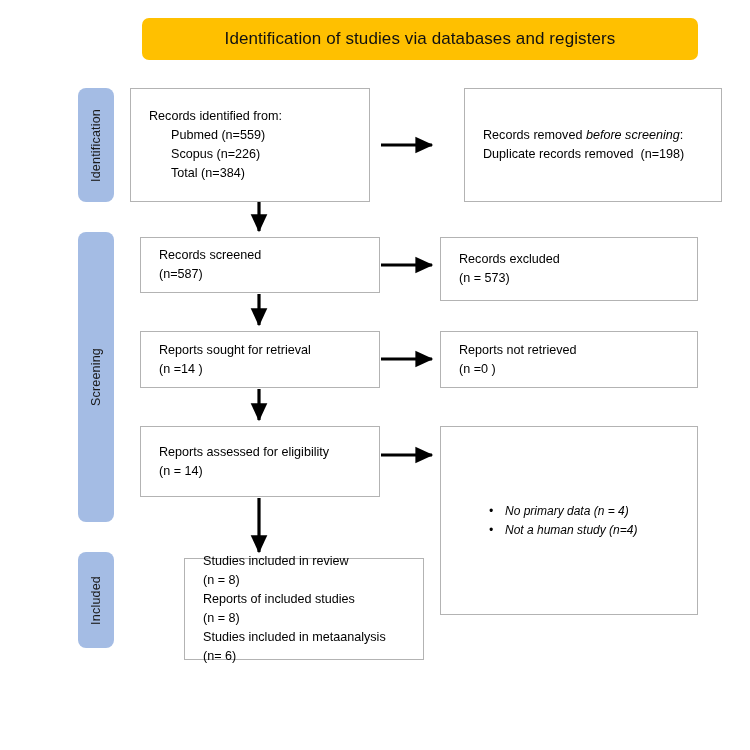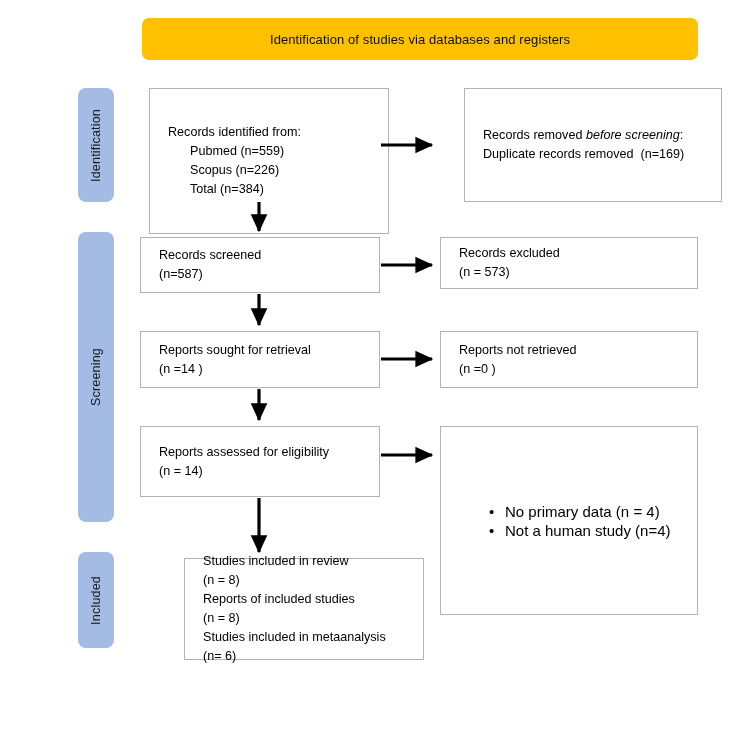--- a/index.html
+++ b/index.html
@@ -31,21 +31,21 @@
     top: 18px;
     width: 556px;
     height: 42px;
     background: #FFC000;
     border-radius: 7px;
     display: flex;
     align-items: center;
     justify-content: center;
   }
   .banner-label {
-    font-size: 13px;
+    font-size: 17px;
     color: #111111;
     letter-spacing: 0.1px;
   }
 
   
   .stage-bar {
     position: absolute;
     left: 78px;
     width: 36px;
     background: #A4BCE4;
@@ -85,38 +85,39 @@
   }
   .box-line.indent { padding-left: 22px; }
   .box-line em { font-style: italic; }
 
   .box-bullets {
     margin: 0;
     padding: 0 0 0 30px;
     list-style: none;
   }
   .box-bullets li {
-    font-size: 15px;
+    font-size: 12px;
     line-height: 19px;
     position: relative;
     padding-left: 16px;
     white-space: pre;
+    font-style: italic;
   }
   .box-bullets li::before {
     content: "\2022";
     position: absolute;
     left: 0;
     top: 0;
   }
 
   
-  #box-identified       { left: 149px; top: 88px;  width: 240px; height: 146px; }
+  #box-identified       { left: 130px; top: 88px;  width: 240px; height: 114px; }
   #box-removed          { left: 440px; top: 88px;  width: 258px; height: 114px; margin-left: 24px; }
   #box-screened         { left: 140px; top: 237px; width: 240px; height: 56px;  }
-  #box-excluded         { left: 440px; top: 237px; width: 258px; height: 52px;  }
+  #box-excluded         { left: 440px; top: 237px; width: 258px; height: 64px;  }
   #box-sought           { left: 140px; top: 331px; width: 240px; height: 57px;  }
   #box-not-retrieved    { left: 440px; top: 331px; width: 258px; height: 57px;  }
   #box-assessed         { left: 140px; top: 426px; width: 240px; height: 71px;  }
   #box-reports-excluded { left: 440px; top: 426px; width: 258px; height: 189px; }
   #box-included         { left: 140px; top: 558px; width: 240px; height: 102px; margin-left: 44px; }
 
   
   .conn {
     position: absolute;
     pointer-events: none;
@@ -144,21 +145,21 @@
 
   <div class="box" id="box-identified">
     <div class="box-line">Records identified from:</div>
     <div class="box-line indent">Pubmed (n=559)</div>
     <div class="box-line indent">Scopus (n=226)</div>
     <div class="box-line indent">Total (n=384)</div>
   </div>
 
   <div class="box" id="box-removed">
     <div class="box-line"><span>Records removed </span><em>before screening</em><span>:</span></div>
-    <div class="box-line">Duplicate records removed  (n=169)</div>
+    <div class="box-line">Duplicate records removed  (n=198)</div>
   </div>
 
   <div class="box" id="box-screened">
     <div class="box-line">Records screened</div>
     <div class="box-line">(n=587)</div>
   </div>
 
   <div class="box" id="box-excluded">
     <div class="box-line">Records excluded</div>
     <div class="box-line">(n = 573)</div>

